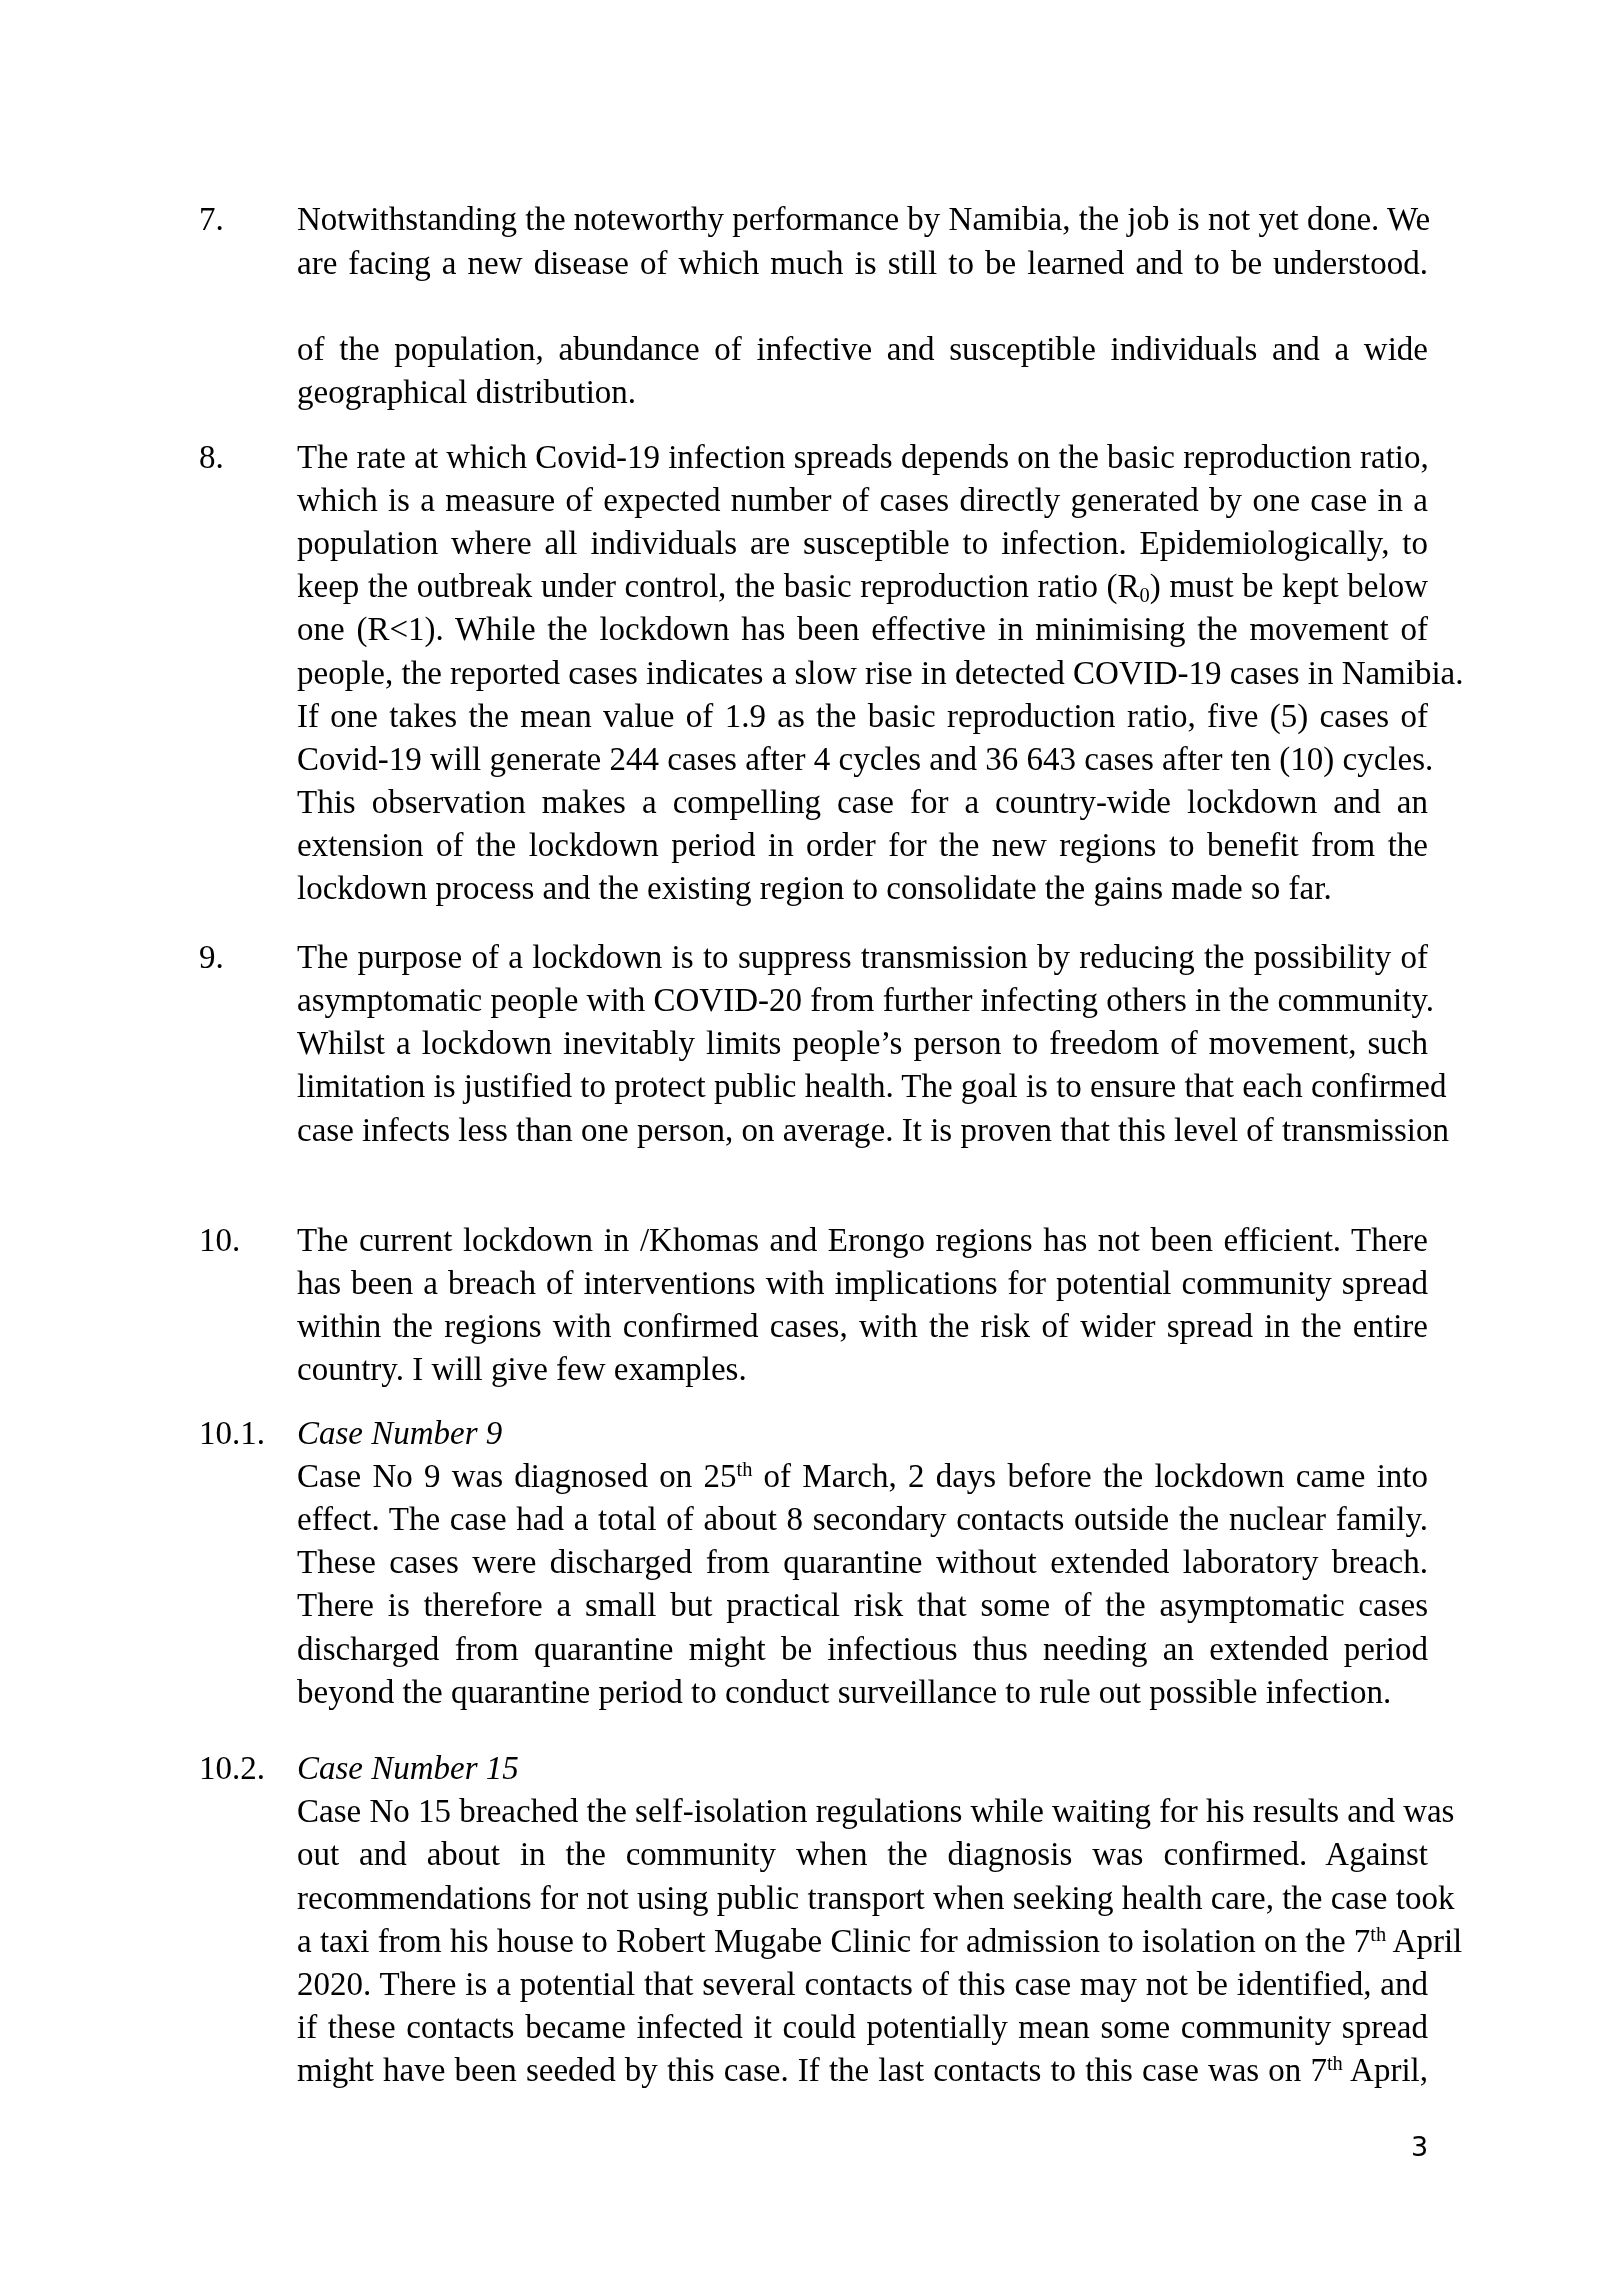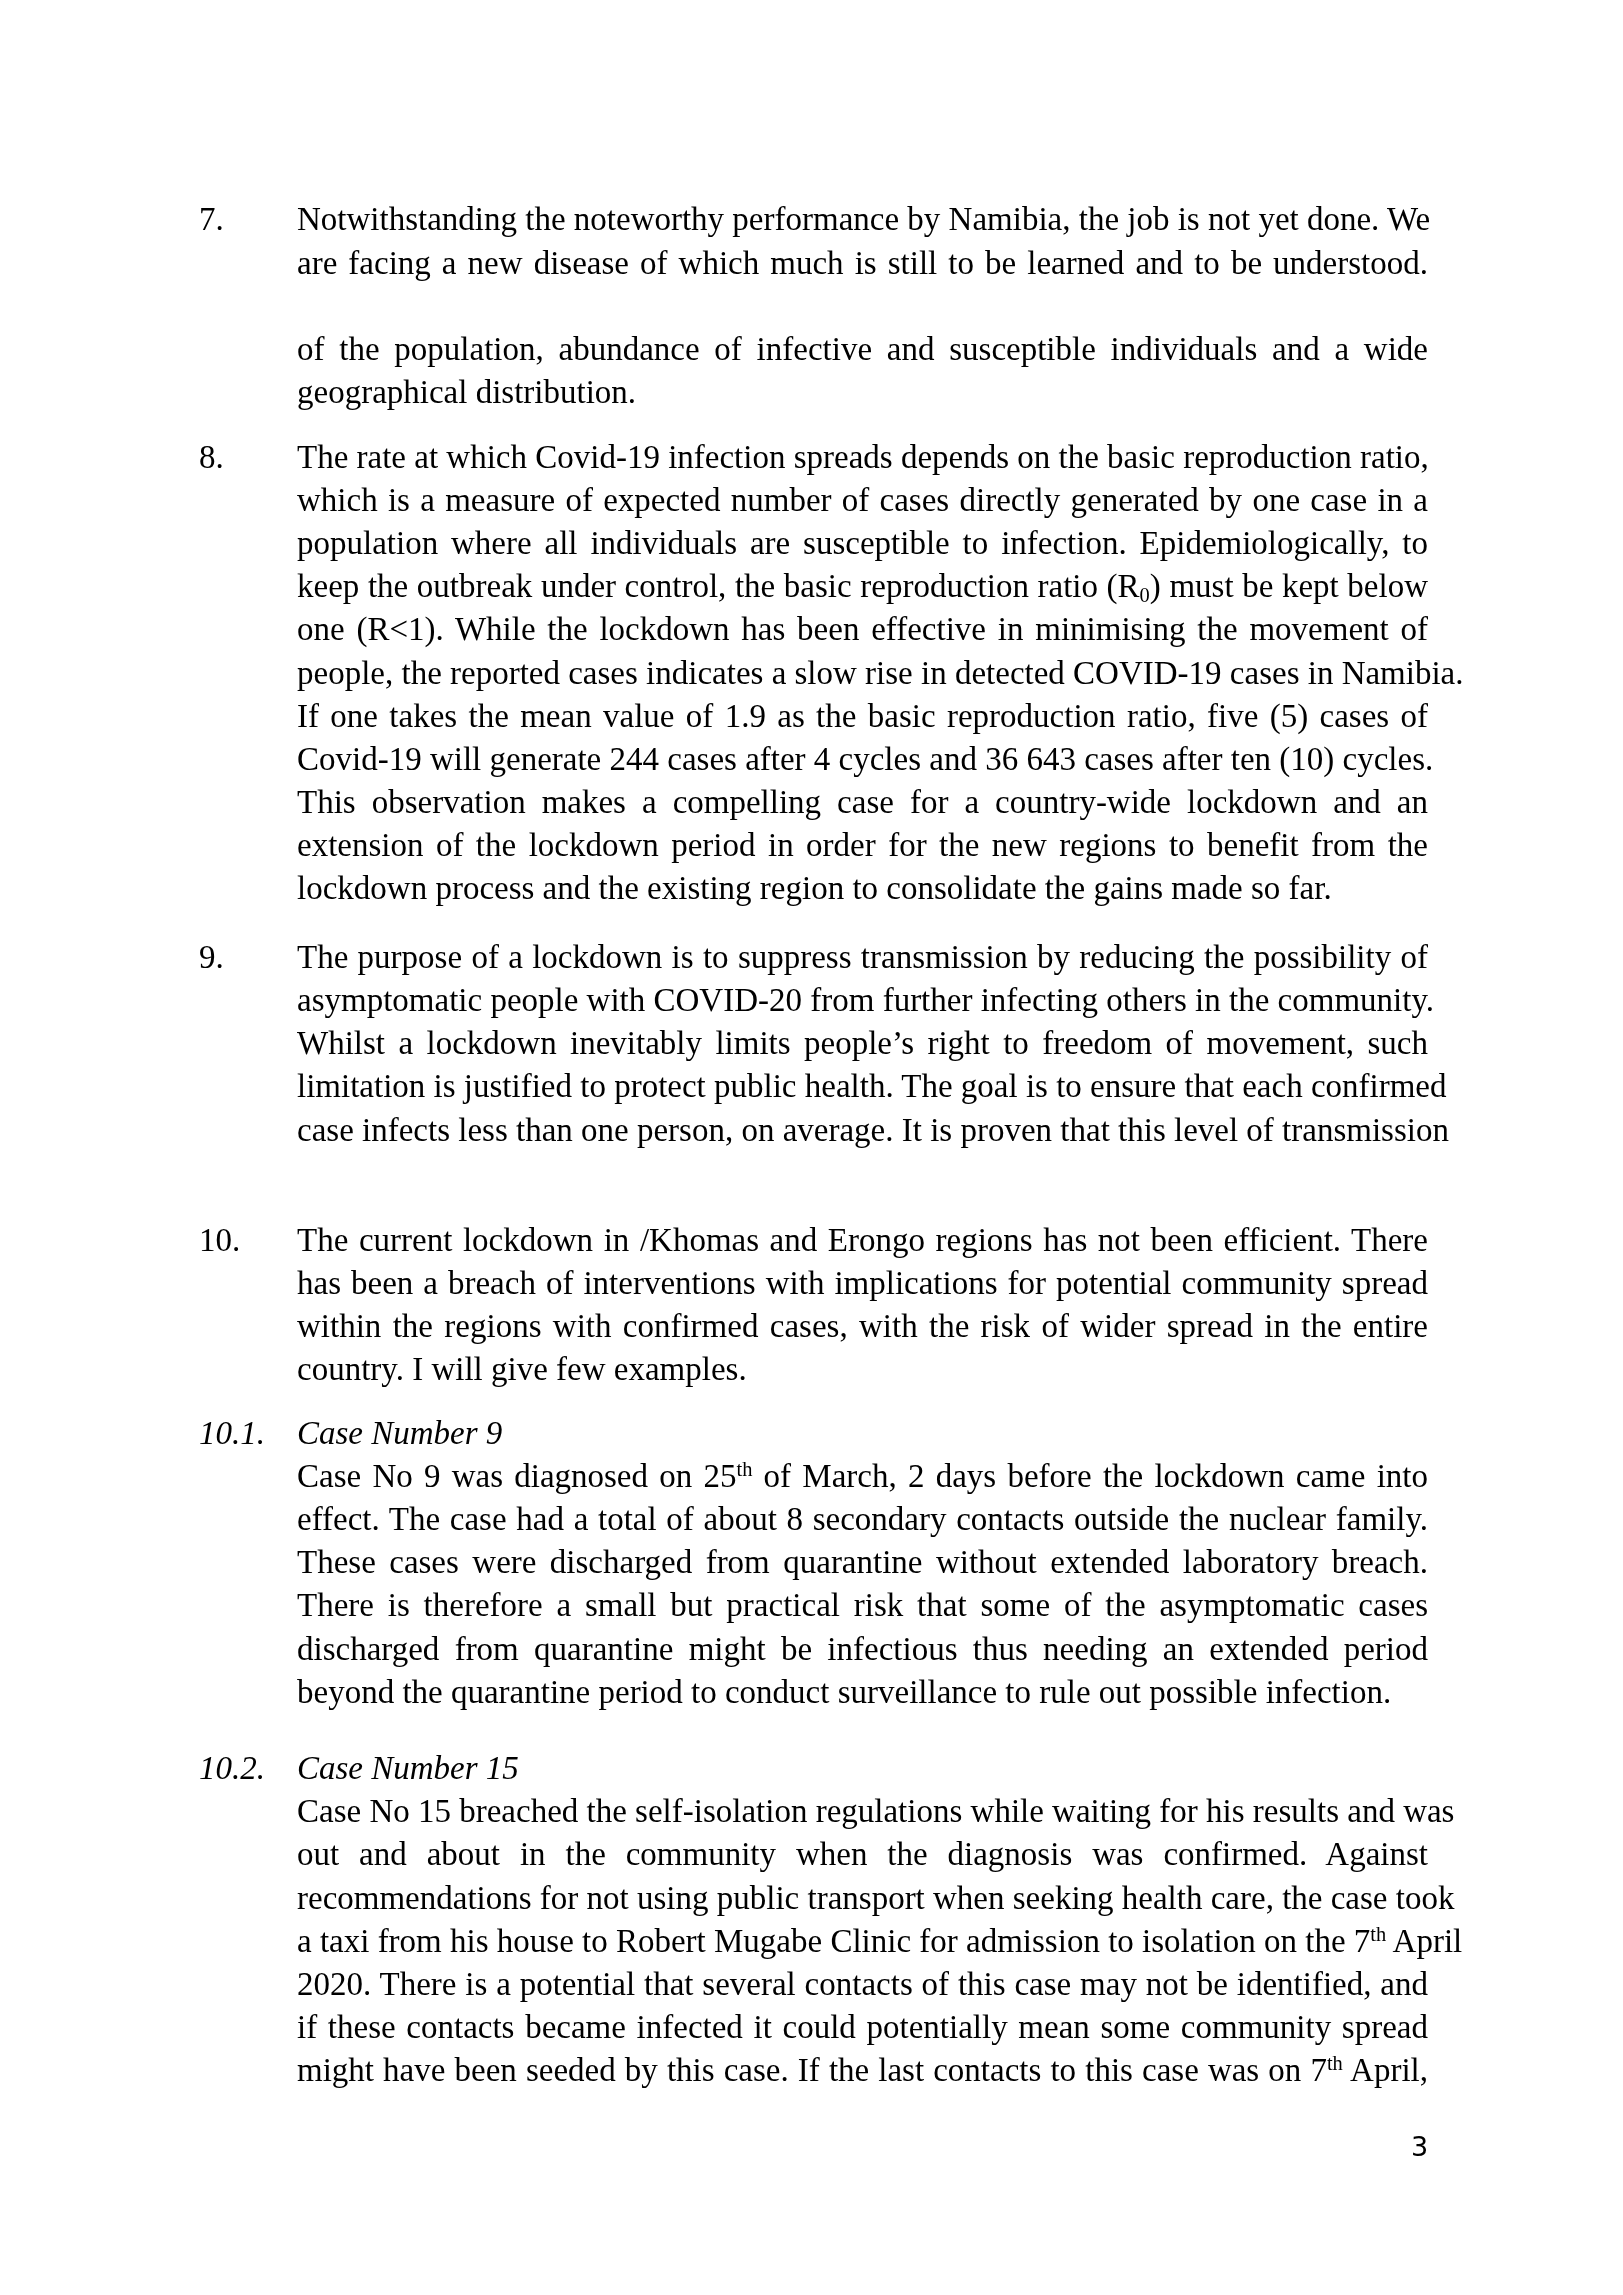--- a/index.html
+++ b/index.html
@@ -1,20 +1,20 @@
 <!DOCTYPE html>
 <html style="font-size:12.6px"><head>
 <meta charset="utf-8">
 <style>
   html, body { margin: 0; padding: 0; background: #ffffff; }
   body { width: 1623px; height: 2295px; position: relative; overflow: hidden; }
   .page { position: absolute; left: 0; top: 0; width: 1623px; height: 2295px; background: #fff; color: #000;
           font-family: "Liberation Serif", "DejaVu Serif", serif; font-size: 33px; }
   .num { position: absolute; left: 199px; white-space: nowrap; line-height: 1; }
-  .num.it { font-style: italic; }
+  .num.it { }
   .line { position: absolute; left: 297px; width: 1131px; white-space: nowrap; line-height: 1;
           text-align: justify; text-align-last: justify; }
   .line.last { text-align-last: left; }
   .line.it { font-style: italic; }
   b { font-weight: normal; }
   sup { font-size: 0.62em; vertical-align: 0; position: relative; top: -0.55em; line-height: 0; }
   sub { font-size: 0.62em; vertical-align: 0; position: relative; top: 0.25em; line-height: 0; }
   .pagenum { position: absolute; left: 1411px; font-family: "DejaVu Sans", "Liberation Sans", sans-serif;
              font-size: 27px; line-height: 1; }
 </style>
@@ -38,21 +38,21 @@
   <div class="line" style="top:657px">people, the reported cases indicates a slow rise in detected COVID-19 cases in Namibia.</div>
   <div class="line" style="top:700px"><span>If one takes the mean value of 1.9 as the </span><b>basic reproduction ratio,</b><span> five (5) cases of</span></div>
   <div class="line" style="top:743px">Covid-19 will generate 244 cases after 4 cycles and 36 643 cases after ten (10) cycles.</div>
   <div class="line" style="top:786px">This observation makes a compelling case for a country-wide lockdown and an</div>
   <div class="line" style="top:829px">extension of the lockdown period in order for the new regions to benefit from the</div>
   <div class="line last" style="top:872px">lockdown process and the existing region to consolidate the gains made so far.</div>
 
   <div class="num" style="top:941px">9.</div>
   <div class="line" style="top:941px">The purpose of a lockdown is to suppress transmission by reducing the possibility of</div>
   <div class="line" style="top:984px">asymptomatic people with COVID-20 from further infecting others in the community.</div>
-  <div class="line" style="top:1027px">Whilst a lockdown inevitably limits people’s right to freedom of movement, such</div>
+  <div class="line" style="top:1027px">Whilst a lockdown inevitably limits people’s person to freedom of movement, such</div>
   <div class="line" style="top:1070px">limitation is justified to protect public health.  The goal is to ensure that each confirmed</div>
   <div class="line" style="top:1114px">case infects less than one person, on average.  It is proven that this level of transmission</div>
 
   <div class="num" style="top:1224px">10.</div>
   <div class="line" style="top:1224px">The current lockdown in /Khomas and Erongo regions has not been efficient.  There</div>
   <div class="line" style="top:1267px">has been a breach of interventions with implications for potential community spread</div>
   <div class="line" style="top:1310px">within the regions with confirmed cases, with the risk of wider spread in the entire</div>
   <div class="line last" style="top:1353px">country.  I will give few examples.</div>
 
   <div class="num it" style="top:1417px">10.1.</div>

